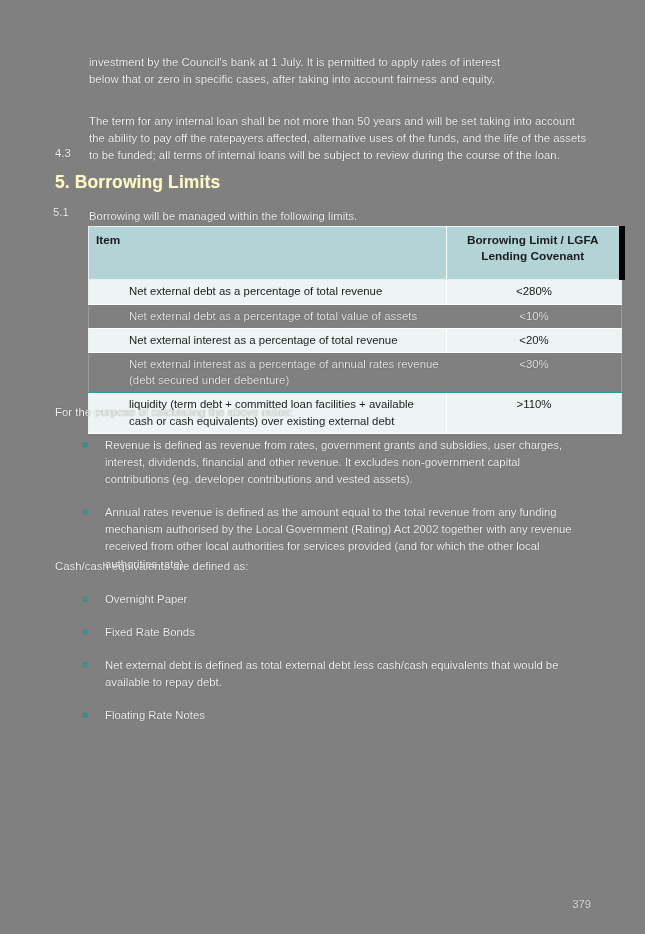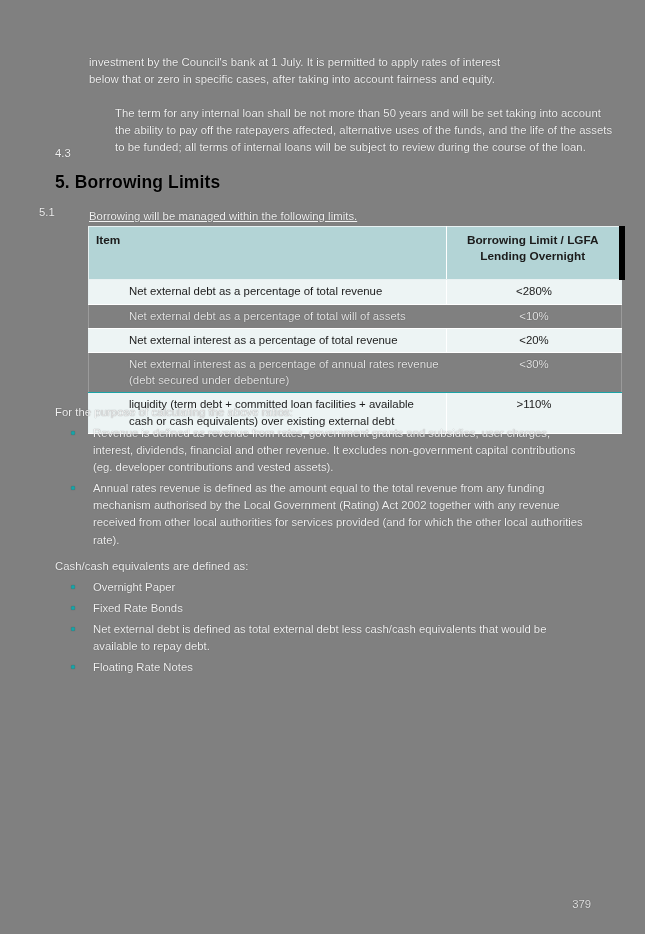--- a/index.html
+++ b/index.html
@@ -41,21 +41,21 @@
     text-shadow: 0 0 1px rgba(0,0,0,0.55);
   }
 
   
   .section-heading {
     position: absolute;
     left: 55px;
     top: 172px;
     font-size: 17.5px;
     font-weight: bold;
-    color: #000000;
+    color: #fef9c3;
     text-shadow: 0 0 1px rgba(255,255,255,0.35);
     letter-spacing: 0.1px;
   }
 
   
   .limits-table {
     position: absolute;
     left: 88px;
     top: 226px;
     width: 533px;
@@ -128,21 +128,21 @@
     padding: 0;
     list-style: none;
   }
   .bullet-list li {
     position: relative;
     padding-left: 34px;
     font-size: 11.3px;
     line-height: 17.1px;
     color: #f2f2f2;
     text-shadow: 0 0 1px rgba(0,0,0,0.55);
-    margin: 4px;
+    margin: 16px;
   }
   .bullet-list li .bullet-dot {
     position: absolute;
     left: 12px;
     top: 6px;
     width: 4px;
     height: 4px;
     background: #17a5a8;
     border-radius: 50%;
     box-shadow: 0 0 1px rgba(0,0,0,0.5);
@@ -159,48 +159,48 @@
 </style>
 </head>
 <body>
 
 <div class="page">
 
   <div class="para" style="left:89px; top:54px; width:515px;">investment by the Council's bank at 1 July.  It is permitted to apply rates of interest</div>
   <div class="para" style="left:89px; top:71px; width:515px;">below that or zero in specific cases, after taking into account fairness and equity.</div>
 
   <div class="numlabel" style="left:55px; top:97px;margin-top:48px;">4.3</div>
-  <div class="para" style="left:89px; top:105px; width:500px;margin-left:26px;">The term for any internal loan shall be not more than 50 years and will be set taking into account the ability to pay off the ratepayers affected, alternative uses of the funds, and the life of the assets to be funded; all terms of internal loans will be subject to review during the course of the loan.</div>
+  <div class="para" style="left:89px; top:113px; width:500px;">The term for any internal loan shall be not more than 50 years and will be set taking into account the ability to pay off the ratepayers affected, alternative uses of the funds, and the life of the assets to be funded; all terms of internal loans will be subject to review during the course of the loan.</div>
 
   <div class="section-heading">5. Borrowing Limits</div>
 
-  <div class="numlabel" style="left:39px; top:204px;">5.1</div>
-  <div class="para" style="left:89px; top:208px; width:500px;text-decoration:underline;">Borrowing will be managed within the following limits.</div>
+  <div class="numlabel" style="left:53px; top:204px;">5.1</div>
+  <div class="para" style="left:89px; top:208px; width:500px;">Borrowing will be managed within the following limits.</div>
 
   <table class="limits-table">
     <colgroup>
       <col class="c-item">
       <col class="c-val">
     </colgroup>
     <thead>
       <tr>
         <th class="head-item">Item</th>
         <th class="head-val">
           <span>Borrowing Limit / LGFA</span>
-          <span class="l2">Lending Overnight</span>
+          <span class="l2">Lending Covenant</span>
         </th>
       </tr>
     </thead>
     <tbody>
       <tr>
         <td class="cell-item">Net external debt as a percentage of total revenue</td>
         <td class="cell-val">&lt;280%</td>
       </tr>
       <tr class="masked">
-        <td class="cell-item">Net external debt as a percentage of total will of assets</td>
+        <td class="cell-item">Net external debt as a percentage of total value of assets</td>
         <td class="cell-val">&lt;10%</td>
       </tr>
       <tr>
         <td class="cell-item">Net external interest as a percentage of total revenue</td>
         <td class="cell-val">&lt;20%</td>
       </tr>
       <tr class="masked edge-top edge-bottom">
         <td class="cell-item">Net external interest as a percentage of annual rates revenue (debt secured under debenture)</td>
         <td class="cell-val">&lt;30%</td>
       </tr>

